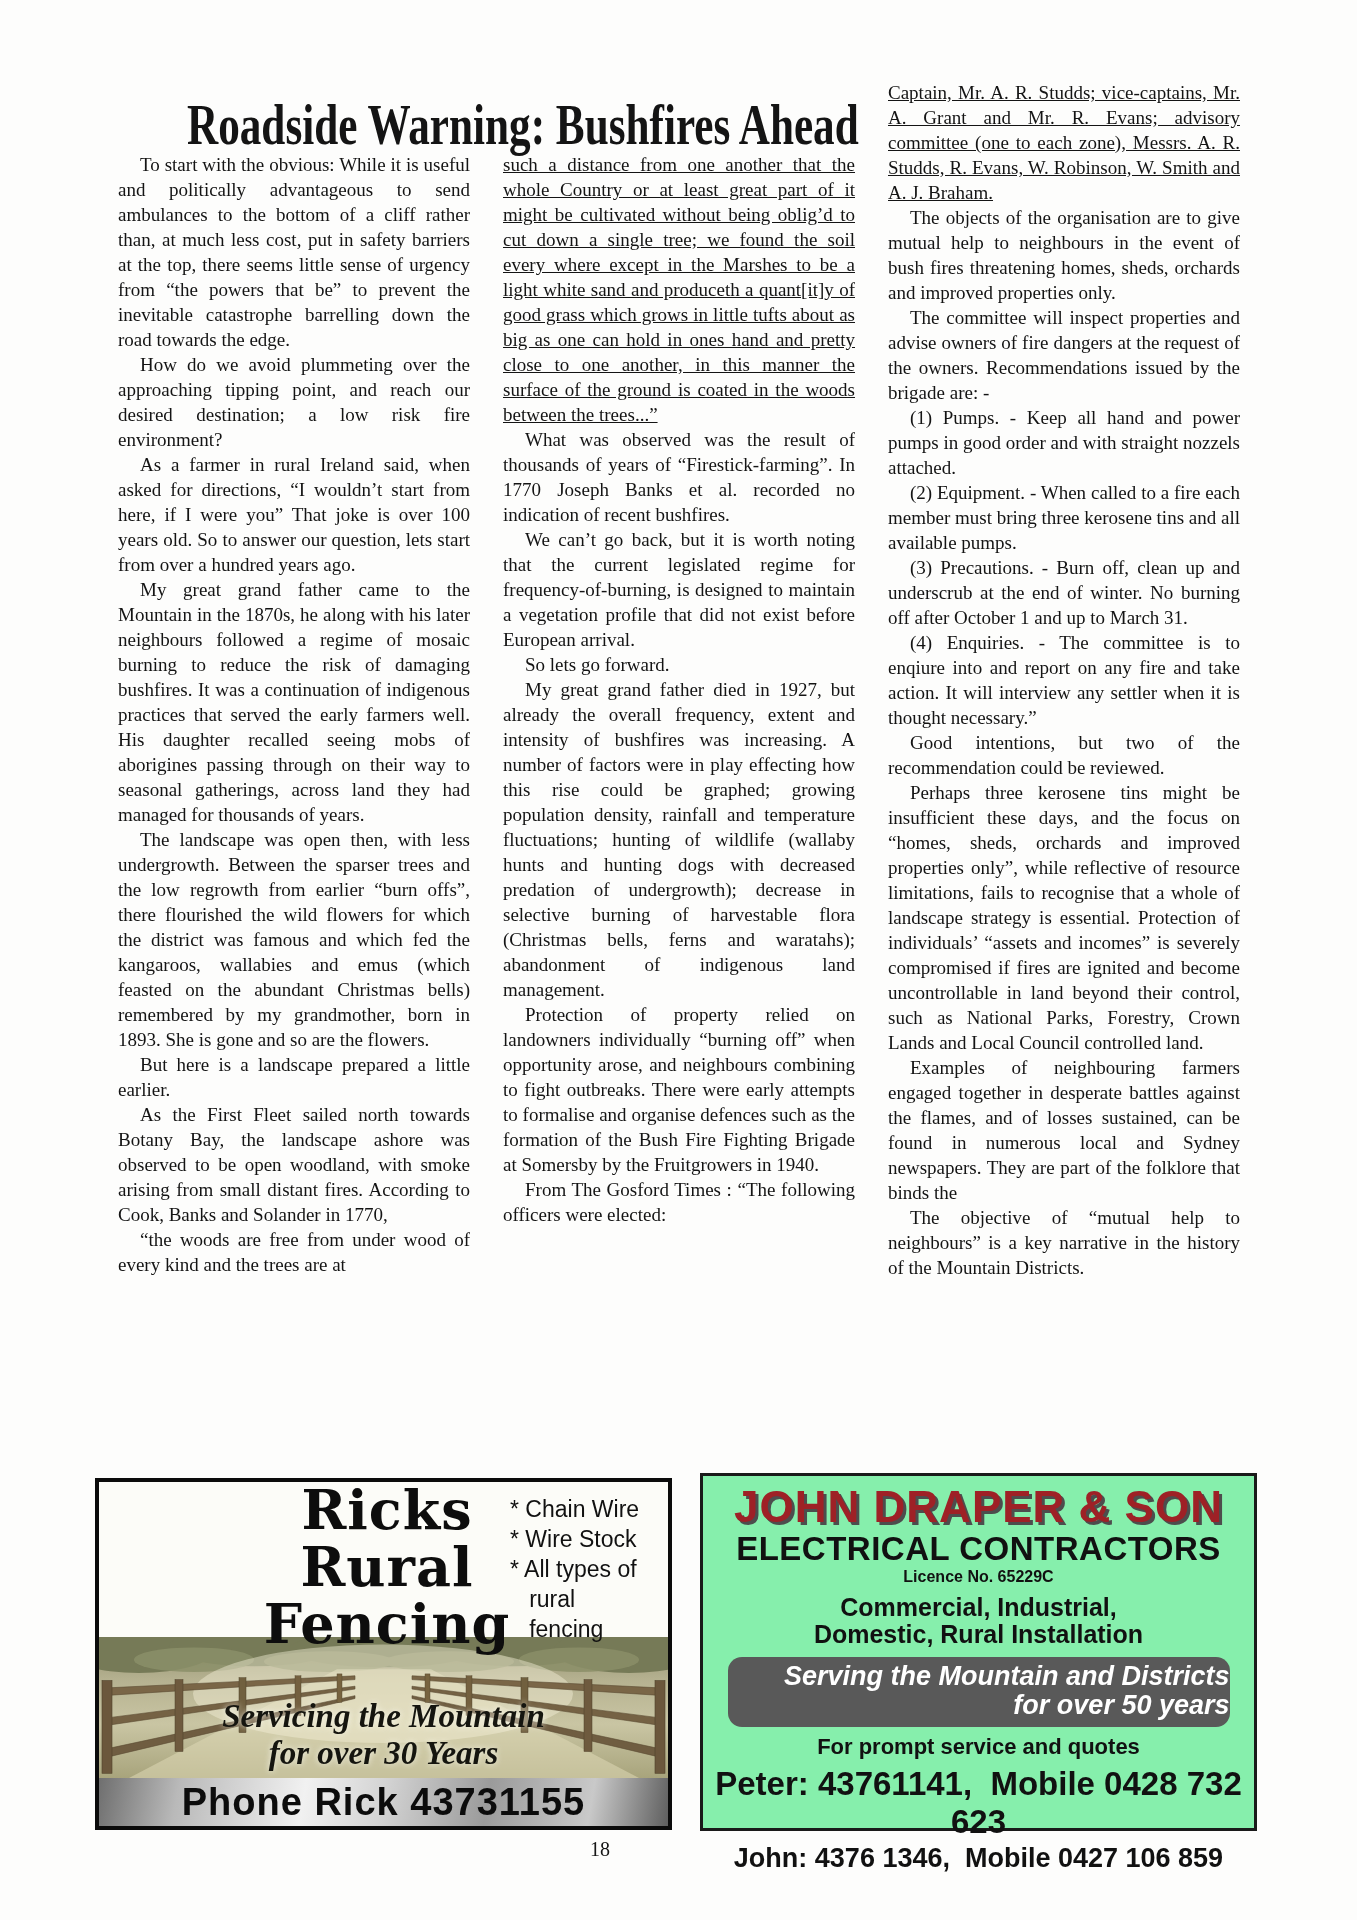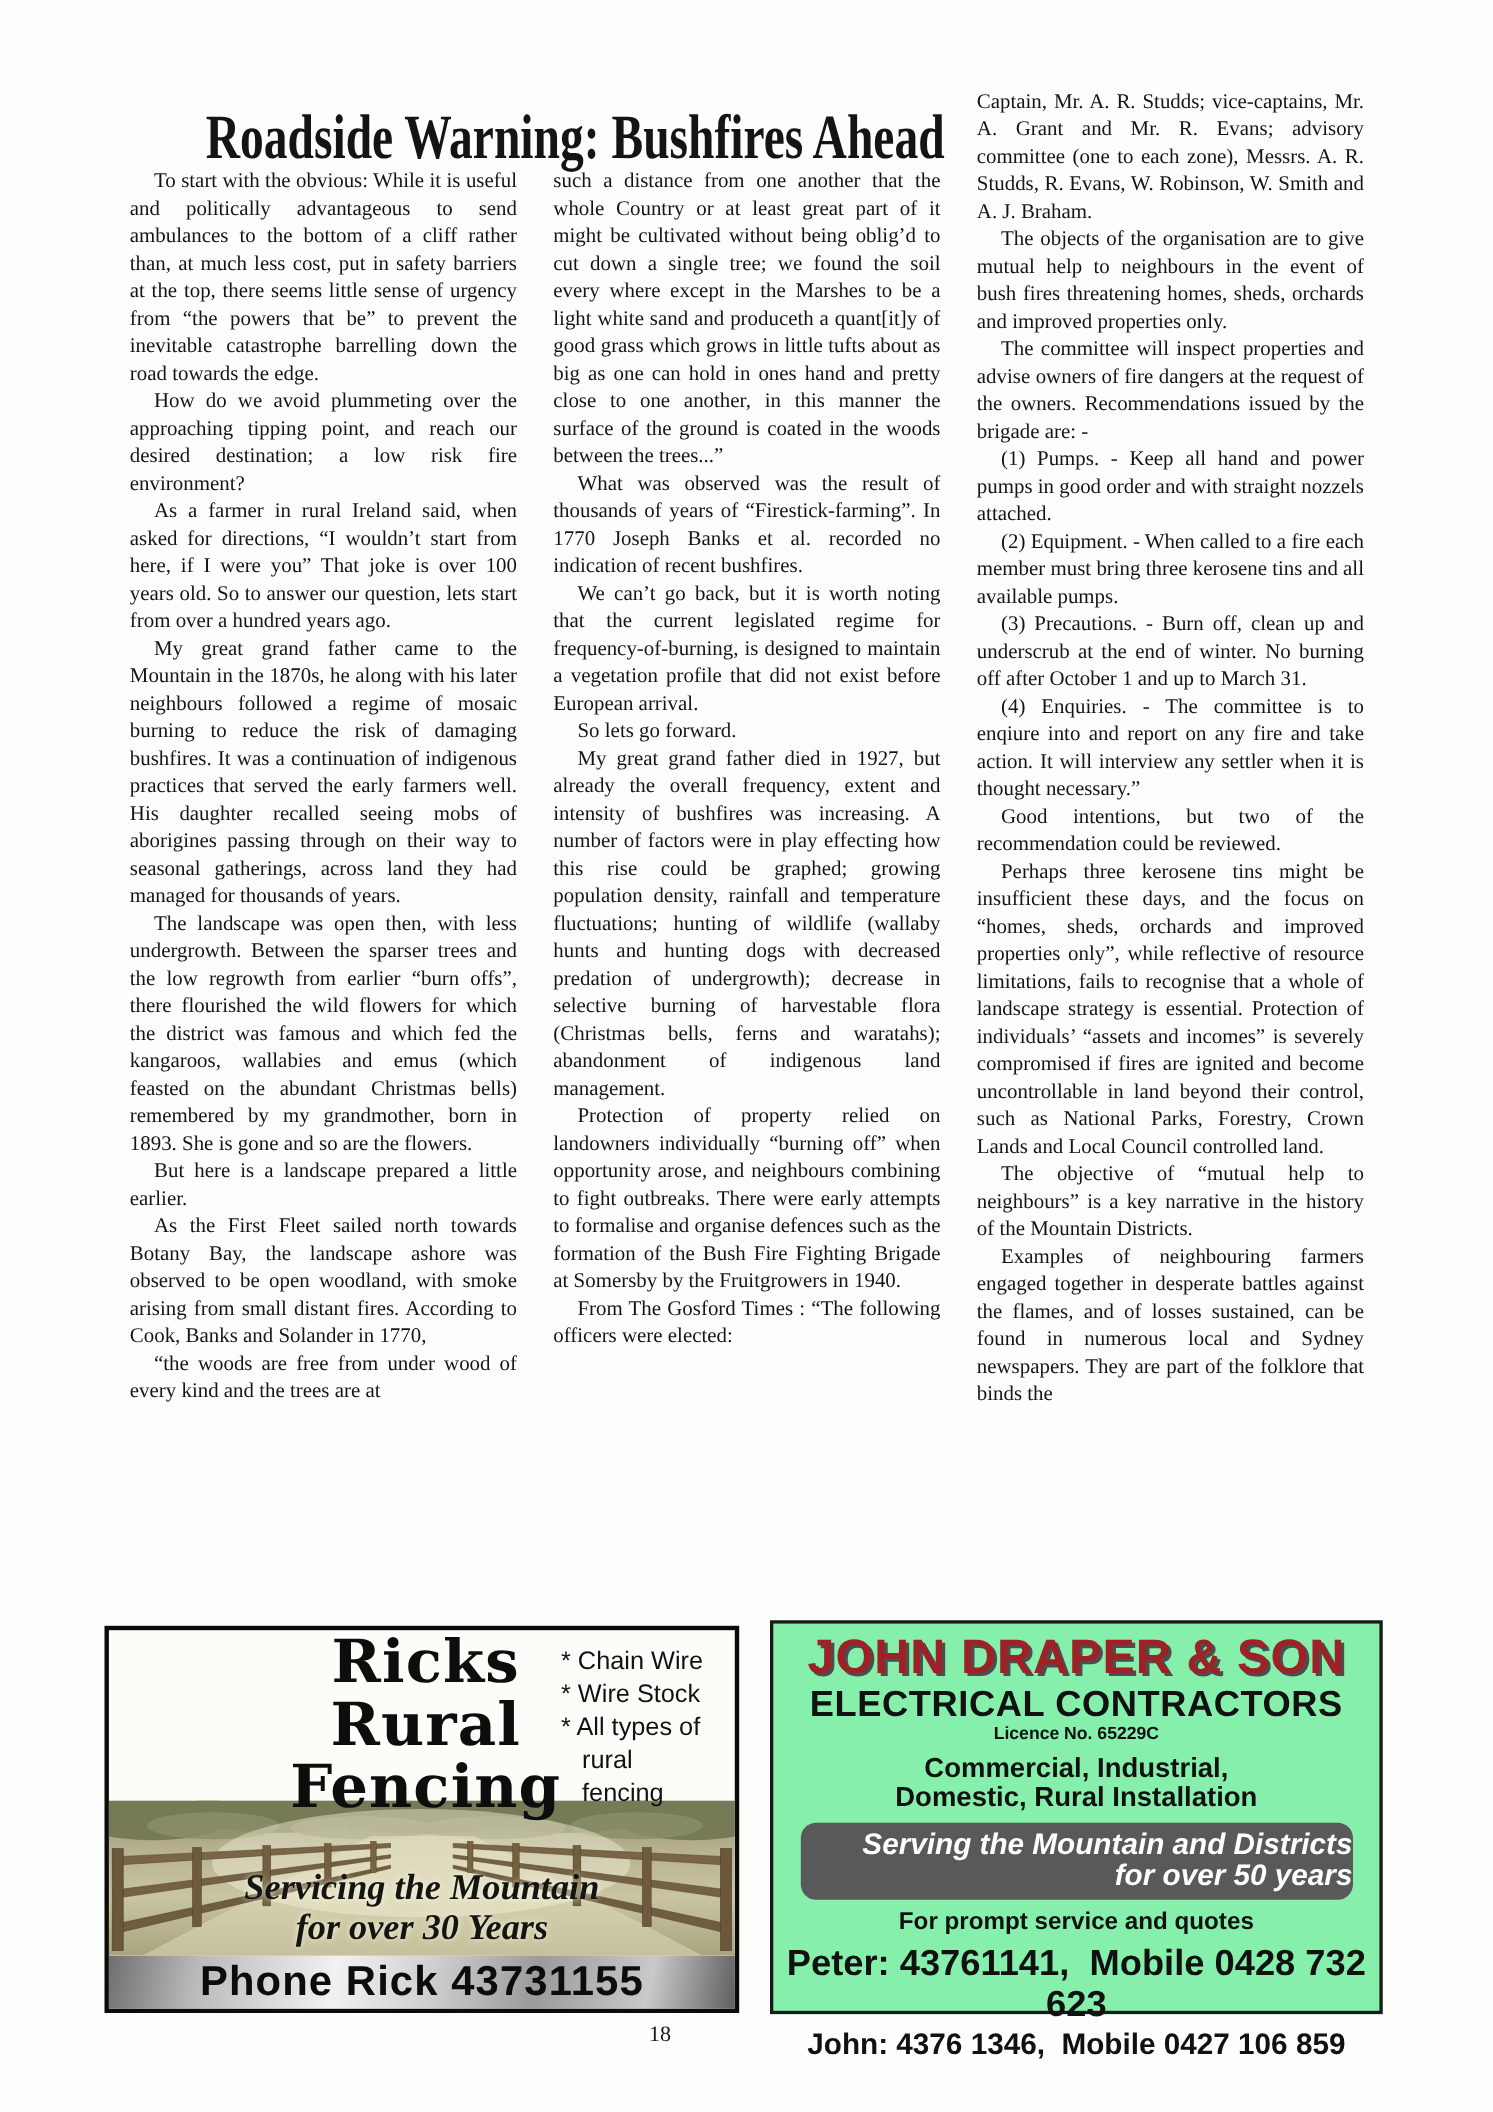--- a/index.html
+++ b/index.html
@@ -19,21 +19,21 @@
   }
   
   .column {
     position:absolute; width:352px; font-size:19px; line-height:25px;
     text-align:justify; overflow:hidden;
   }
   #col1 { left:118px; top:152px; height:1318px; }
   #col2 { left:503px; top:152px; height:1318px; }
   #col3 { left:888px; top:80px;  height:1390px; }
   .column p { margin:0; text-indent:22px; }
-  .column.cont p:first-child { text-indent:0; }
+  .column.cont p:first-child { text-indent:0;text-decoration:underline; }
   
   #ricks {
     position:absolute; left:95px; top:1478px; width:577px; height:352px;
     box-sizing:border-box; border:4px solid #0b0b0b; background:#fcfcf8;
     font-family:"Liberation Sans", sans-serif;
   }
   .ricks-photo { position:absolute; left:0; right:0; top:155px; bottom:48px; z-index:1; }
   .ricks-photo svg { width:100%; height:100%; display:block; }
   .ricks-left {
     position:absolute; left:10px; top:12px; width:155px; z-index:2;
@@ -121,22 +121,22 @@
   <div id="col3" class="column cont">
       <p>Captain, Mr. A. R. Studds; vice-captains, Mr. A. Grant and Mr. R. Evans; advisory committee (one to each zone), Messrs. A. R. Studds, R. Evans, W. Robinson, W. Smith and A. J. Braham.</p>
       <p>The objects of the organisation are to give mutual help to neighbours in the event of bush fires threatening homes, sheds, orchards and improved properties only.</p>
       <p>The committee will inspect properties and advise owners of fire dangers at the request of the owners. Recommendations issued by the brigade are: -</p>
       <p>(1) Pumps. - Keep all hand and power pumps in good order and with straight nozzels attached.</p>
       <p>(2) Equipment. - When called to a fire each member must bring three kerosene tins and all available pumps.</p>
       <p>(3) Precautions. - Burn off, clean up and underscrub at the end of winter. No burning off after October 1 and up to March 31.</p>
       <p>(4) Enquiries. - The committee is to enqiure into and report on any fire and take action. It will interview any settler when it is thought necessary.”</p>
       <p>Good intentions, but two of the recommendation could be reviewed.</p>
       <p>Perhaps three kerosene tins might be insufficient these days, and the focus on “homes, sheds, orchards and improved properties only”, while reflective of resource limitations, fails to recognise that a whole of landscape strategy is essential. Protection of individuals’ “assets and incomes” is severely compromised if fires are ignited and become uncontrollable in land beyond their control, such as National Parks, Forestry, Crown Lands and Local Council controlled land.</p>
+      <p>Examples of neighbouring farmers engaged together in desperate battles against the flames, and of losses sustained, can be found in numerous local and Sydney newspapers. They are part of the folklore that binds the</p>
       <p>The objective of “mutual help to neighbours” is a key narrative in the history of the Mountain Districts.</p>
-      <p>Examples of neighbouring farmers engaged together in desperate battles against the flames, and of losses sustained, can be found in numerous local and Sydney newspapers. They are part of the folklore that binds the</p>
     </div>
 
   <div id="ricks">
 
     <div class="ricks-photo">
       <svg viewBox="0 0 569 149" preserveAspectRatio="none">
         <defs>
           <linearGradient id="grassGrad" x1="0" y1="0" x2="0" y2="1">
             <stop offset="0" stop-color="#8f8d6c"></stop>
             <stop offset="0.30" stop-color="#b5b190"></stop>

